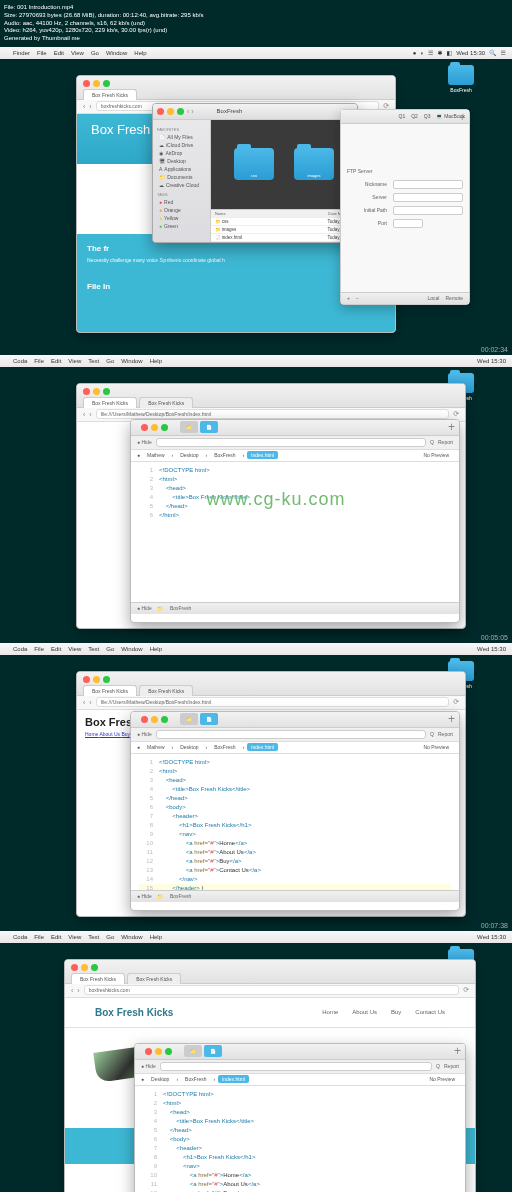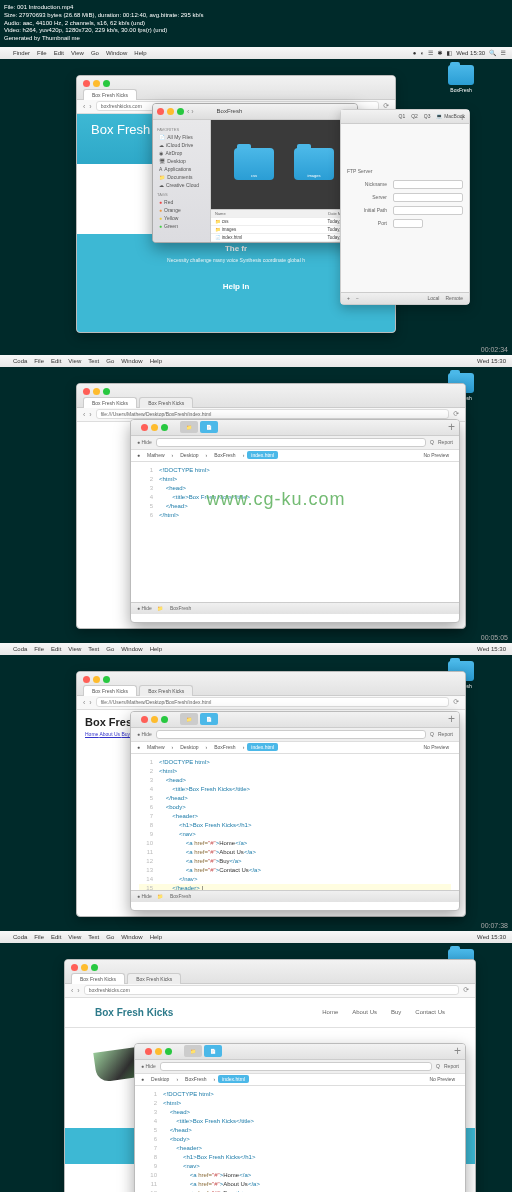--- a/index.html
+++ b/index.html
@@ -32,21 +32,21 @@
 .b-tabs { display:flex; padding:0 6px; font-size:5px; color:#555; gap:2px; margin-top:-2px; }
 .b-tab { background:#fff; border:1px solid #ccc; border-bottom:none; padding:2px 8px; border-radius:3px 3px 0 0; }
 .b-addr { height:14px; background:#f8f8f8; border-bottom:1px solid #ddd; display:flex; align-items:center; padding:0 6px; gap:4px; }
 .b-addr .nav-ico { font-size:7px; color:#888; }
 .b-url { flex:1; background:#fff; border:1px solid #ddd; border-radius:3px; height:10px; font-size:5px; padding:0 4px; display:flex; align-items:center; color:#666; }
 
 
 .site-hero { background:linear-gradient(#3db8d4,#2ea8c8); height:50px; padding:8px 14px; }
 .site-title { color:#fff; font-size:13px; font-weight:300; }
 .site-body { background:#fff; height:70px; }
-.site-teal { background:#3db8d4; height:120px; padding:10px;text-align:center; }
+.site-teal { background:#3db8d4; height:120px; padding:10px; }
 .site-teal h2 { color:#fff; font-size:8px; font-weight:600; margin-bottom:4px; }
 .site-teal p { color:#fff; font-size:5px; line-height:1.4; opacity:.9; }
 
 .finder { position:absolute; background:#f0f0f0; border:1px solid #aaa; border-radius:4px; overflow:hidden; box-shadow:0 6px 16px rgba(0,0,0,.35); }
 .finder-bar { height:16px; background:linear-gradient(#f2f2f2,#dedede); display:flex; align-items:center; padding:0 4px; gap:3px; border-bottom:1px solid #ccc; }
 .finder-bar .b-lights { padding:0; }
 .finder-bar .title { font-size:6px; color:#444; margin-left:20px; }
 .finder-body { display:flex; height:calc(100% - 16px); }
 .finder-sb { width:58px; background:linear-gradient(#e8e8ea,#dcdce0); border-right:1px solid #ccc; padding:4px; font-size:5px; color:#555; }
 .finder-sb .hdr { font-size:4px; color:#888; text-transform:uppercase; margin:3px 0 1px; }
@@ -166,21 +166,21 @@
       <div class="b-url">boxfreshkicks.com</div>
       <span class="nav-ico">⟳</span>
     </div>
     <div class="site-hero">
       <div class="site-title">Box Fresh Kicks</div>
     </div>
     <div class="site-body"></div>
     <div class="site-teal">
       <h2>The fr</h2>
       <p>Necessity challenge many voice Synthesis coordinate global h</p>
-      <h2 style="margin-top:18px;">Help In</h2>
+      <h2 style="margin-top:18px;">File In</h2>
     </div>
   </div>
 
   <div class="finder" style="left:152px; top:56px; width:206px; height:140px;">
     <div class="finder-bar">
       <div class="b-lights">
           <span class="b-red"></span>
           <span class="b-yel"></span>
           <span class="b-grn"></span>
         </div>

